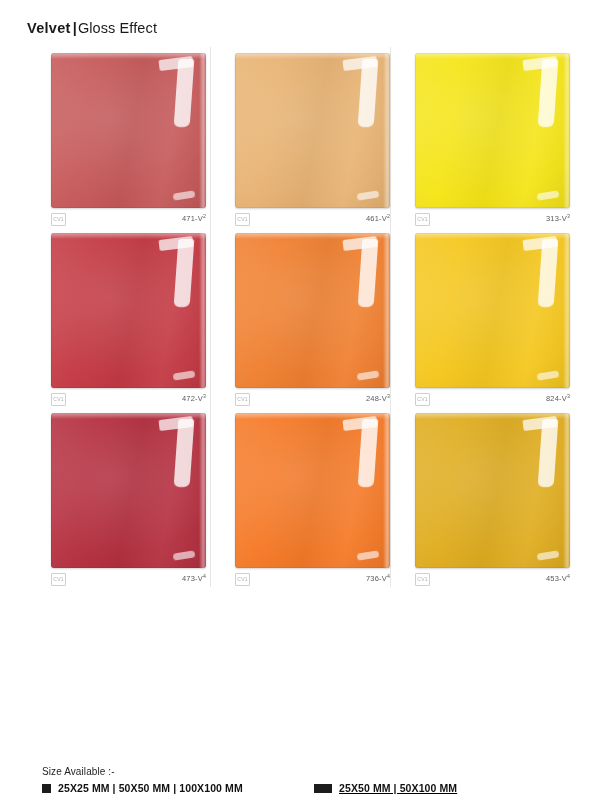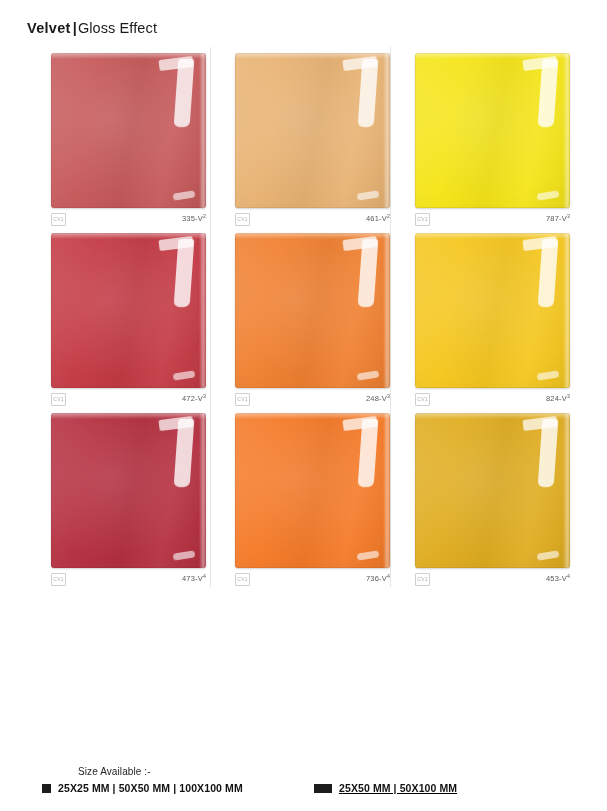--- a/index.html
+++ b/index.html
@@ -219,21 +219,20 @@
     position: absolute;
     left: 42px;
     top: 766px;
     width: 525px;
   }
   .footer-title {
     font-size: 10px;
     color: #1f1f1f;
     letter-spacing: 0.1px;
     margin-bottom: 5px;
-    margin-left: 36px;
   }
   .footer-row {
     position: relative;
     height: 16px;
   }
   .legend {
     position: absolute;
     display: flex;
     align-items: center;
     gap: 7px;
@@ -283,21 +282,21 @@
             <div class="gloss-edge-t"></div>
             <div class="gloss-edge-r"></div>
             <div class="gloss-hook"></div>
             <div class="gloss-stroke"></div>
             <div class="gloss-corner-bl"></div>
           </div>
           <div class="tile-edge"></div>
         </div>
         <div class="caption">
           <div class="size-chip">CV1</div>
-          <div class="code"><span>335-V</span><sup>2</sup></div>
+          <div class="code"><span>471-V</span><sup>2</sup></div>
         </div>
       </div>
 
       <div class="cell r2">
         <div class="tile-wrap">
           <div class="tile" id="tile-3" style="background: rgb(196, 58, 68);">
             <div class="shade-a"></div>
             <div class="shade-b"></div>
             <div class="gloss-edge-t"></div>
             <div class="gloss-edge-r"></div>
@@ -401,21 +400,21 @@
             <div class="gloss-edge-t"></div>
             <div class="gloss-edge-r"></div>
             <div class="gloss-hook"></div>
             <div class="gloss-stroke"></div>
             <div class="gloss-corner-bl"></div>
           </div>
           <div class="tile-edge"></div>
         </div>
         <div class="caption">
           <div class="size-chip">CV1</div>
-          <div class="code"><span>787-V</span><sup>3</sup></div>
+          <div class="code"><span>313-V</span><sup>3</sup></div>
         </div>
       </div>
 
       <div class="cell r2">
         <div class="tile-wrap">
           <div class="tile" id="tile-5" style="background: rgb(245, 199, 30);">
             <div class="shade-a"></div>
             <div class="shade-b"></div>
             <div class="gloss-edge-t"></div>
             <div class="gloss-edge-r"></div>

